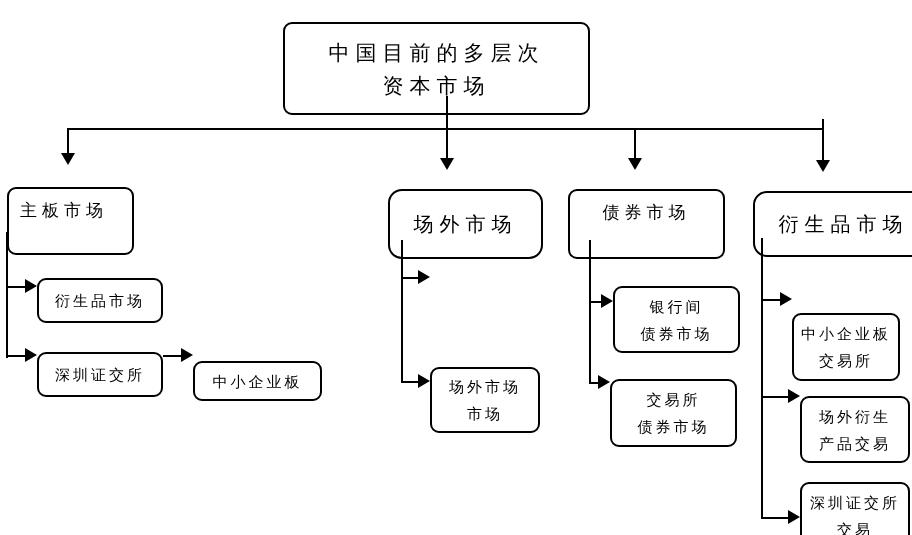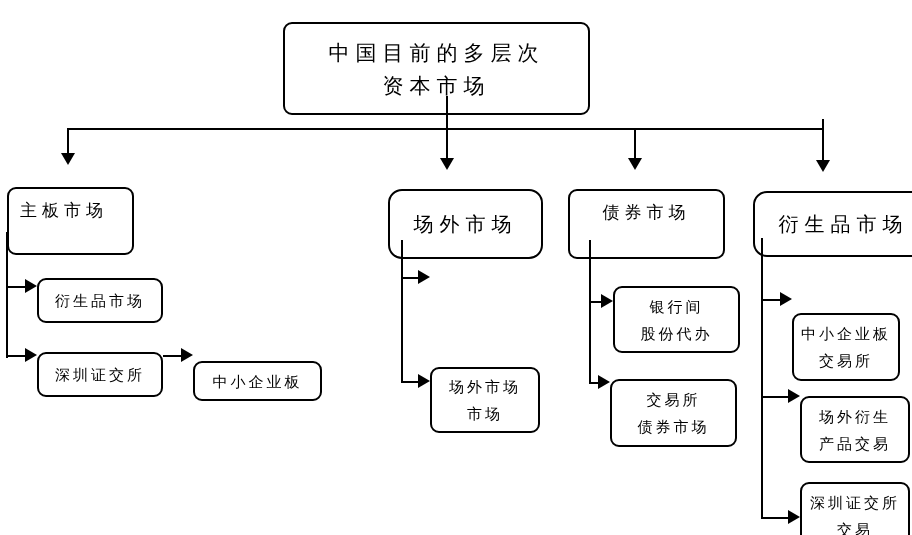--- a/index.html
+++ b/index.html
@@ -85,21 +85,21 @@
 
   <div class="node lg" style="left:388px;top:170px;width:155px;height:70px">场外市场</div>
 
 
   <div class="node" style="left:430px;top:348px;width:110px;height:66px">场外市场
 市场</div>
 
   <div class="node topcenter" style="left:568px;top:170px;width:157px;height:70px">债券市场</div>
 
   <div class="node" style="left:613px;top:267px;width:127px;height:67px">银行间
-股份代办</div>
+债券市场</div>
 
   <div class="node" style="left:610px;top:360px;width:127px;height:68px">交易所
 债券市场</div>
 
   <div class="node lg" style="left:753px;top:172px;width:181px;height:66px">衍生品市场</div>
 
   <div class="node" style="left:792px;top:294px;width:108px;height:68px">中小企业板
 交易所</div>
 
   <div class="node" style="left:800px;top:377px;width:110px;height:67px">场外衍生

